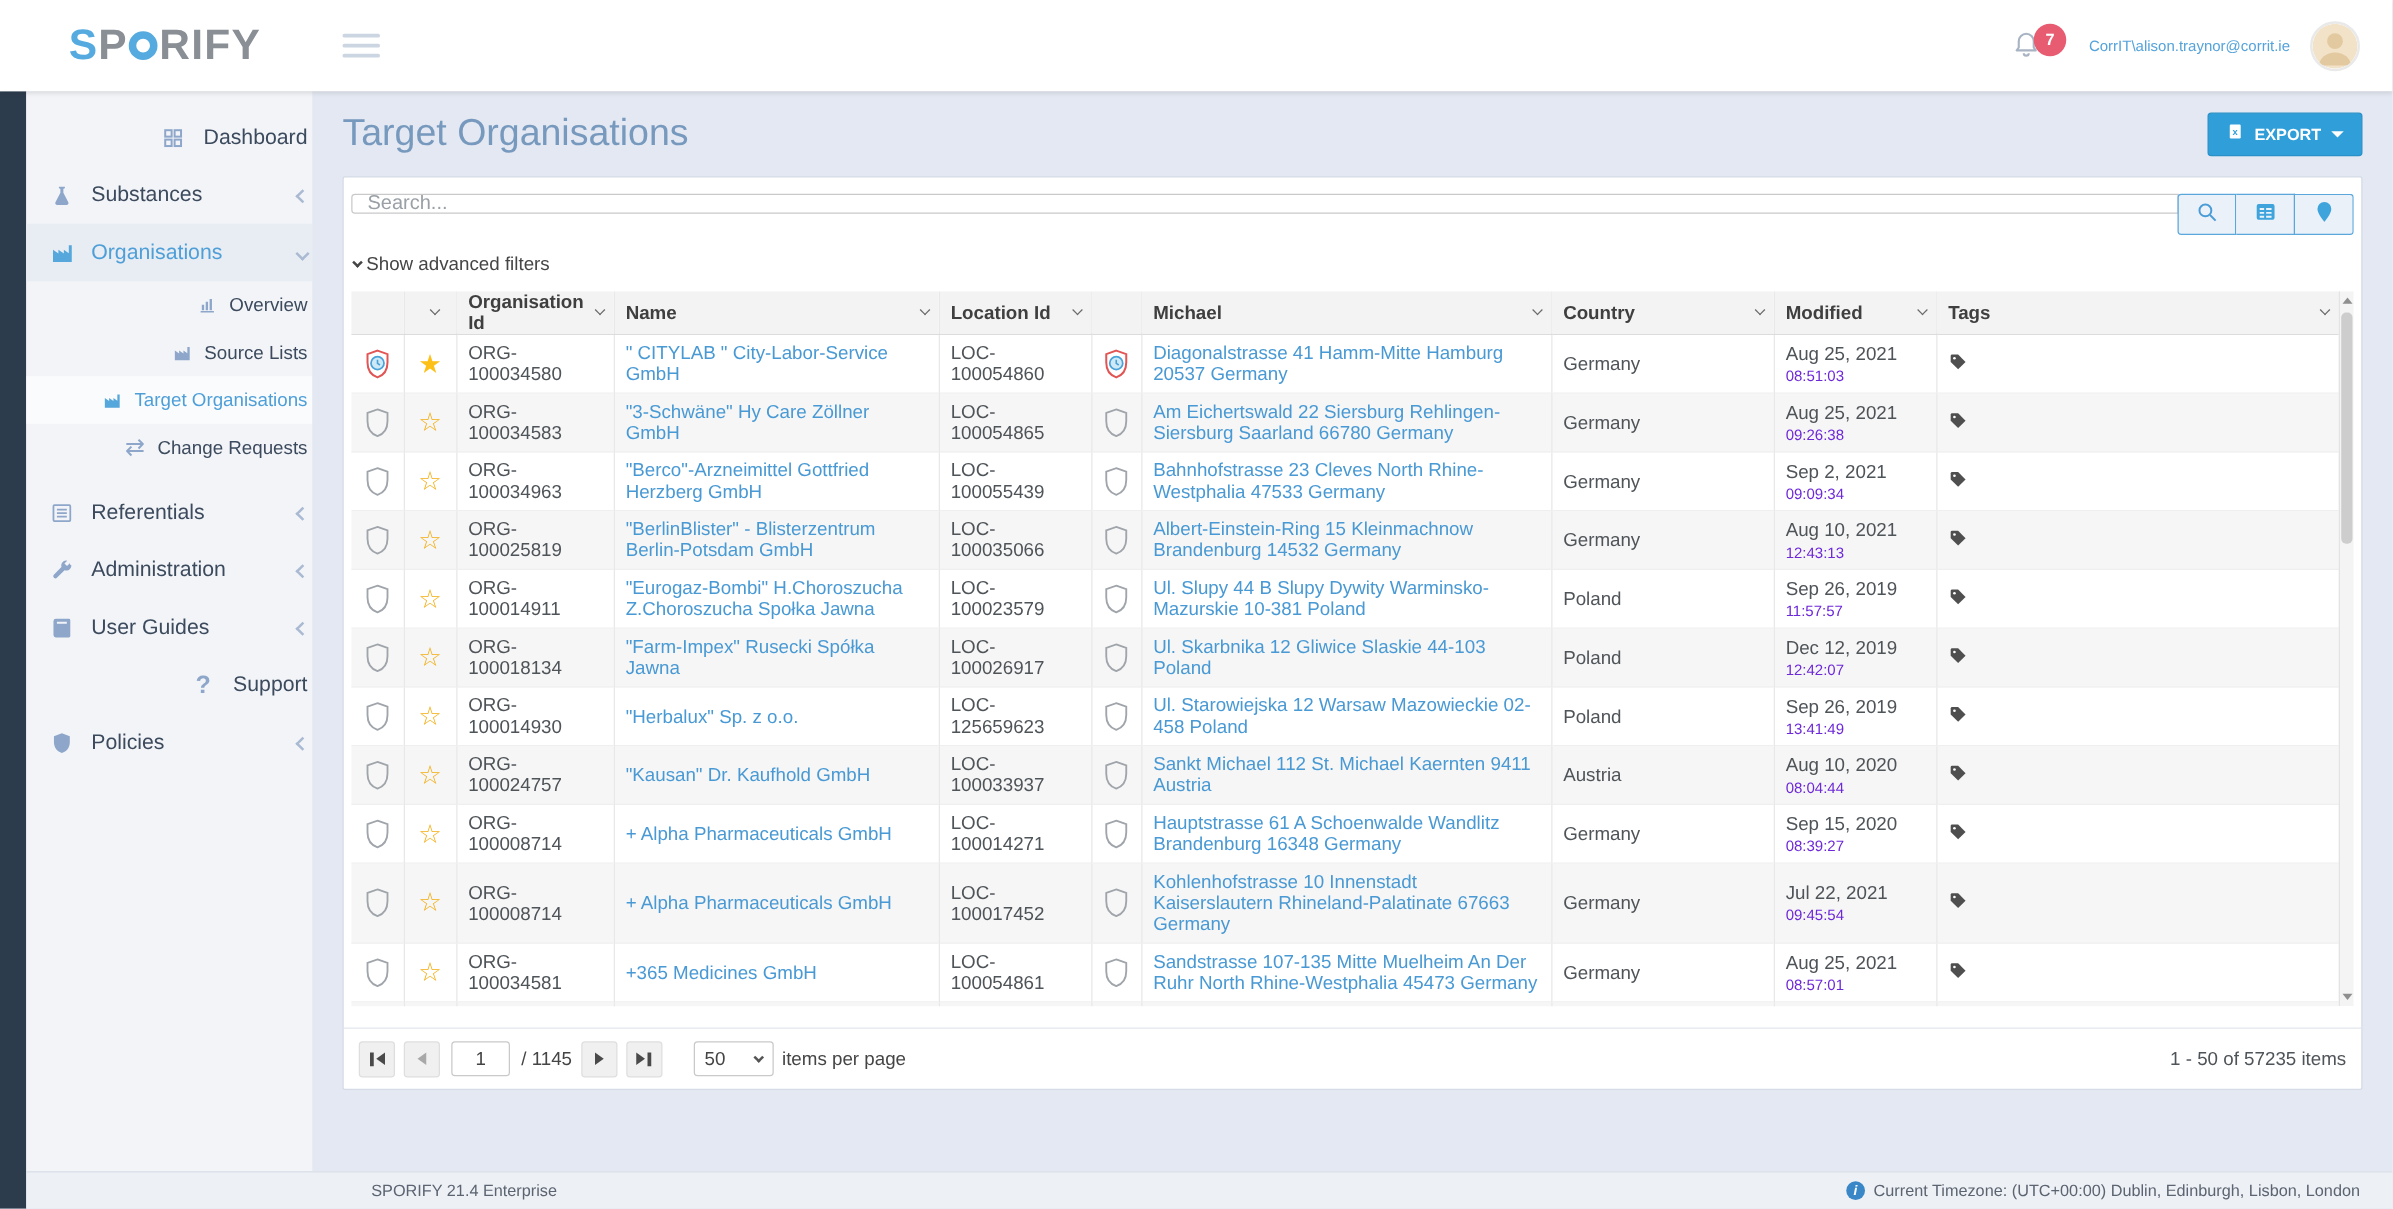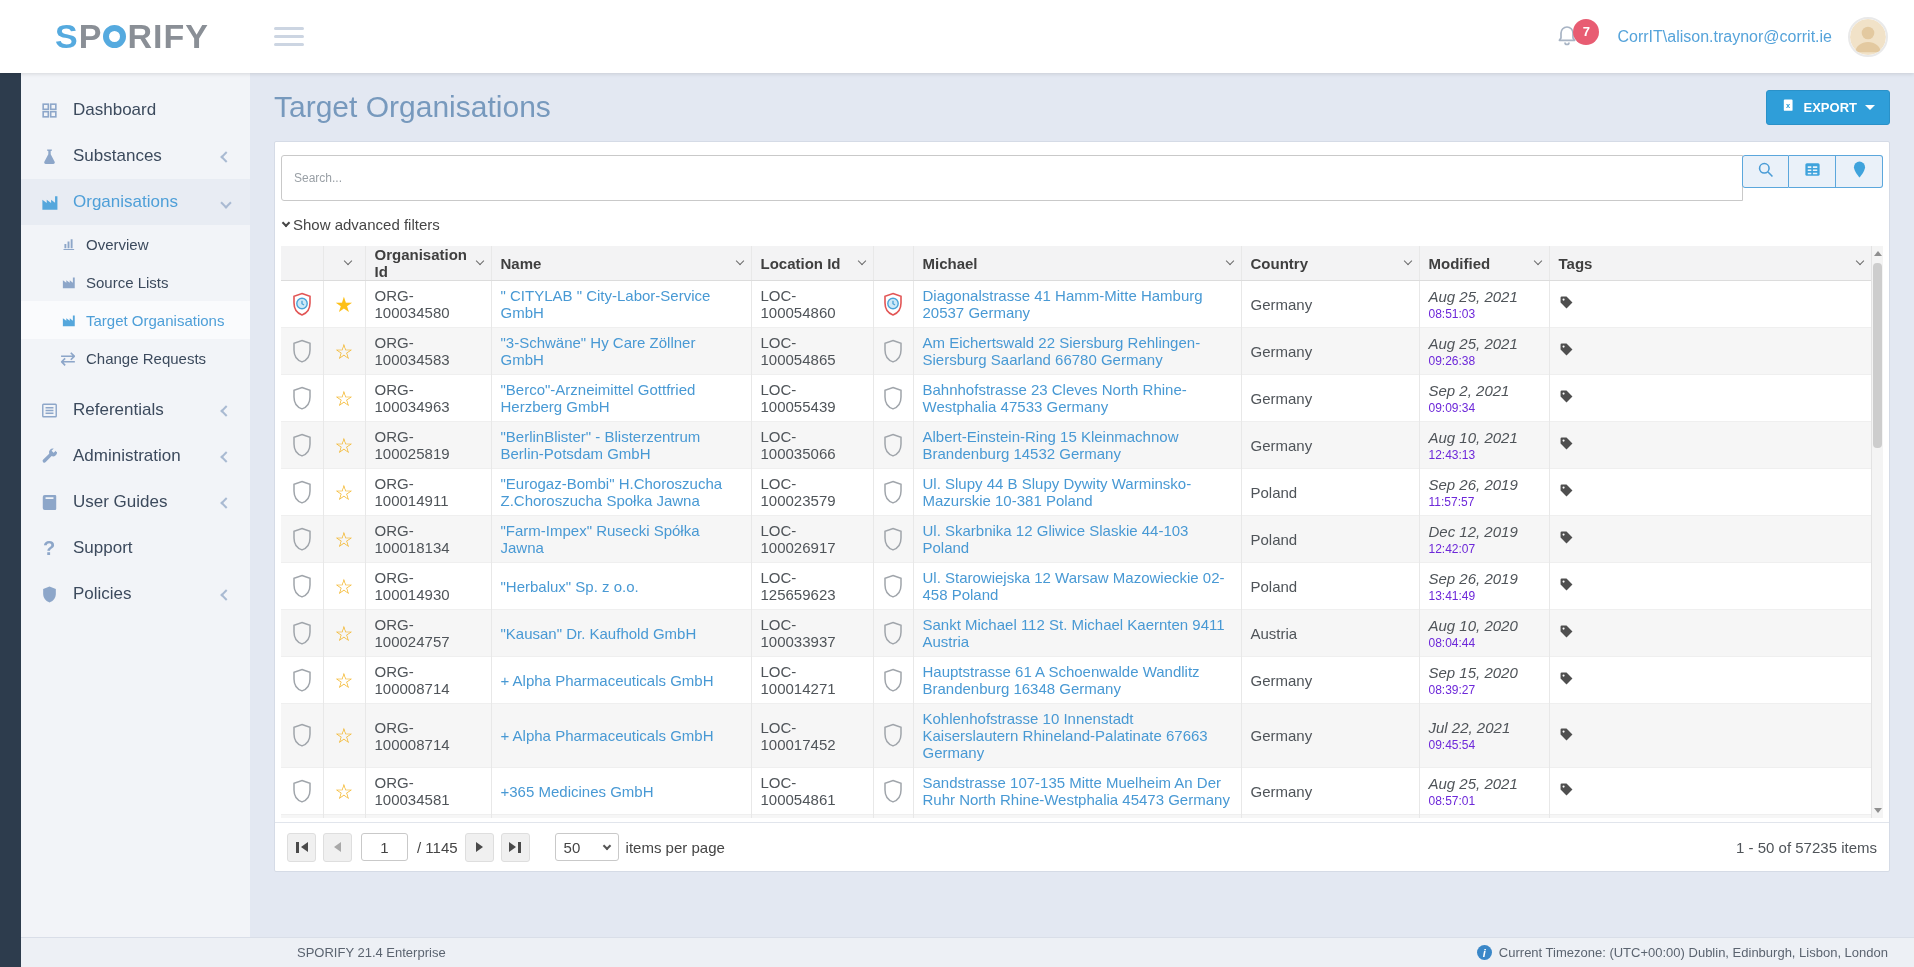--- a/index.html
+++ b/index.html
@@ -13,27 +13,27 @@
   .logo .lg-blue { color:#55aadf; }
   .logo .lg-gray { color:#8a8f96; }
   .logo .lg-o { display:inline-block; width:23px; height:23px; border:6px solid #55aadf; border-radius:50%; margin:0 1px; }
   .hamburger { margin-left:65px; width:30px; display:flex; flex-direction:column; gap:5px; cursor:pointer; }
   .hamburger i { display:block; height:3px; background:#ccd5e2; border-radius:2px; }
   .tb-right { margin-left:auto; display:flex; align-items:center; gap:16px; }
   .bell-wrap { position:relative; width:46px; height:30px; cursor:pointer; }
   .bell-wrap svg { width:24px; height:24px; }
   .badge { position:absolute; left:18px; top:-3px; min-width:26px; height:26px; border-radius:13px;
            background:#e85c72; color:#fff; font-size:13px; font-weight:bold; display:flex; align-items:center; justify-content:center; }
-  .user-email { color:#55a3da; font-size:16px; cursor:pointer; }
+  .user-email { color:#55a3da; font-size:12px; cursor:pointer; }
   .avatar { width:40px; height:40px; border-radius:50%; overflow:hidden; border:2px solid #e9e9e9; cursor:pointer; }
 
   
   .dark-strip { position:absolute; top:73px; bottom:0; left:0; width:21px; background:#2d3c4d; }
   .sidebar { position:absolute; top:73px; bottom:30px; left:21px; width:229px; background:#f2f4f8; padding-top:14px; overflow:hidden; }
-  .side-item { display:flex; align-items:center; height:46px; padding:0 20px 0 16px; font-size:17px; color:#3c4a5d; cursor:pointer; }
+  .side-item { display:flex; align-items:center; height:46px; padding:0 4px 0 16px; font-size:17px; color:#3c4a5d; cursor:pointer;justify-content:flex-end; }
   .side-item .s-ico { width:24px; height:20px; margin-right:12px; color:#8da6c9; display:flex; align-items:center; justify-content:center; flex:none; }
   .side-item .s-ico svg { width:19px; height:19px; }
   .side-item.child { height:38px; padding-left:38px; font-size:15px; }
   .side-item.child .s-ico { width:18px; margin-right:9px; }
   .side-item.child .s-ico svg { width:15px; height:15px; }
   .side-item.active { background:#e8ecf3; color:#4e9fd8; }
   .side-item.active .s-ico { color:#55a7dc; }
   .side-item.current { background:#fafbfd; color:#4e9fd8; }
   .side-item.current .s-ico { color:#55a7dc; }
   .side-item .chev-box { margin-left:auto; color:#a9bad2; }
@@ -49,21 +49,21 @@
   .page-head { height:68px; display:flex; align-items:center; padding:0 24px; }
   .page-title { font-size:30px; color:#7799bd; font-weight:normal; }
   .page-sub { font-size:16px; color:#7799bd; margin-left:10px; padding-top:10px; }
   .export-btn { margin-left:auto; height:35px; background:#2f9ed9; border:1px solid #2a91c8; border-radius:3px; color:#fff;
                 font-size:13px; font-weight:bold; display:flex; align-items:center; gap:8px; padding:0 14px; cursor:pointer; }
   .export-btn svg { width:15px; height:17px; }
   .caret-down { width:0; height:0; border-left:5px solid transparent; border-right:5px solid transparent; border-top:5px solid #fff; }
 
   .card { margin:0 24px; height:731px; background:#fff; border:1px solid #d5dbe6; border-radius:2px; display:flex; flex-direction:column; }
   .search-row { display:flex; align-items:stretch; padding:13px 6px 6px; }
-  .search-input { flex:1; height:46px; border:1px solid #c9c9c9; border-radius:3px 0 0 3px; font-size:12px; padding:0 12px; color:#555; outline:none; font-family:"Liberation Sans",sans-serif; }
+  .search-input { flex:1; height:16px; border:1px solid #c9c9c9; border-radius:3px 0 0 3px; font-size:16px; padding:0 12px; color:#555; outline:none; font-family:"Liberation Sans",sans-serif; }
   .search-input::placeholder { color:#9aa0a6; }
   .btn-group { display:flex; margin-left:-1px; }
   .sbtn { width:47px; height:33px; background:#eaf1f9; border:1px solid #5ba7dc; border-left-width:0; display:flex; align-items:center; justify-content:center; cursor:pointer; }
   .sbtn:first-child { border-left-width:1px; border-radius:3px 0 0 3px; }
   .sbtn:last-child { border-radius:0 3px 3px 0; }
   .sbtn svg { width:19px; height:19px; }
   .filters-row { padding:9px 8px 13px; font-size:15px; color:#454545; display:flex; align-items:center; gap:4px; cursor:pointer; width:260px; }
   .filters-row .chev { width:6px; height:6px; color:#454545; margin-top:-3px; }
 
   
@@ -74,21 +74,21 @@
   .grid thead th { background:#f3f3f4; color:#3f3f3f; font-weight:bold; height:31px; padding:0 9px; border-bottom:1px solid #dcdcdc; position:relative; cursor:pointer; }
   .hdr-chev { position:absolute; right:8px; top:12px; width:6px; height:6px; border-right:1.6px solid #6b6b6b; border-bottom:1.6px solid #6b6b6b; transform:rotate(45deg); cursor:pointer; }
   .grid tbody td { padding:6px 9px; color:#4f5459; border-top:1px solid #efefef; }
   .grid tbody tr.alt td { background:#f6f6f6; }
   .grid td.c-icon { text-align:center; padding:4px 2px; }
   .grid a { color:#4899d4; text-decoration:none; cursor:pointer; }
   .star { font-size:21px; cursor:pointer; line-height:1; }
   .star.filled { color:#fdc018; }
   .star.outline { color:#f2ae13; }
   .shield-svg { width:24px; height:27px; vertical-align:middle; }
-  .mod-date { font-size:15px; color:#4f5459;font-style:italic; }
+  .mod-date { font-size:15px; color:#4f5459; }
   .mod-time { font-size:12px; color:#6d28d9; margin-top:2px; }
   .tag-cell { text-align:right; padding-right:14px !important; }
   .tag-cell svg { width:15px; height:15px; cursor:pointer; }
 
   
   .vscroll { position:absolute; top:0; right:0; width:12px; height:100%; background:#f4f4f4; border-left:1px solid #e3e3e3; }
   .vs-btn { position:absolute; left:0; width:100%; height:15px; display:flex; align-items:center; justify-content:center; cursor:pointer; }
   .vs-btn.up { top:0; } .vs-btn.down { bottom:0; }
   .tri-up { width:0; height:0; border-left:4px solid transparent; border-right:4px solid transparent; border-bottom:5px solid #8f8f8f; }
   .tri-dn { width:0; height:0; border-left:4px solid transparent; border-right:4px solid transparent; border-top:5px solid #8f8f8f; }

